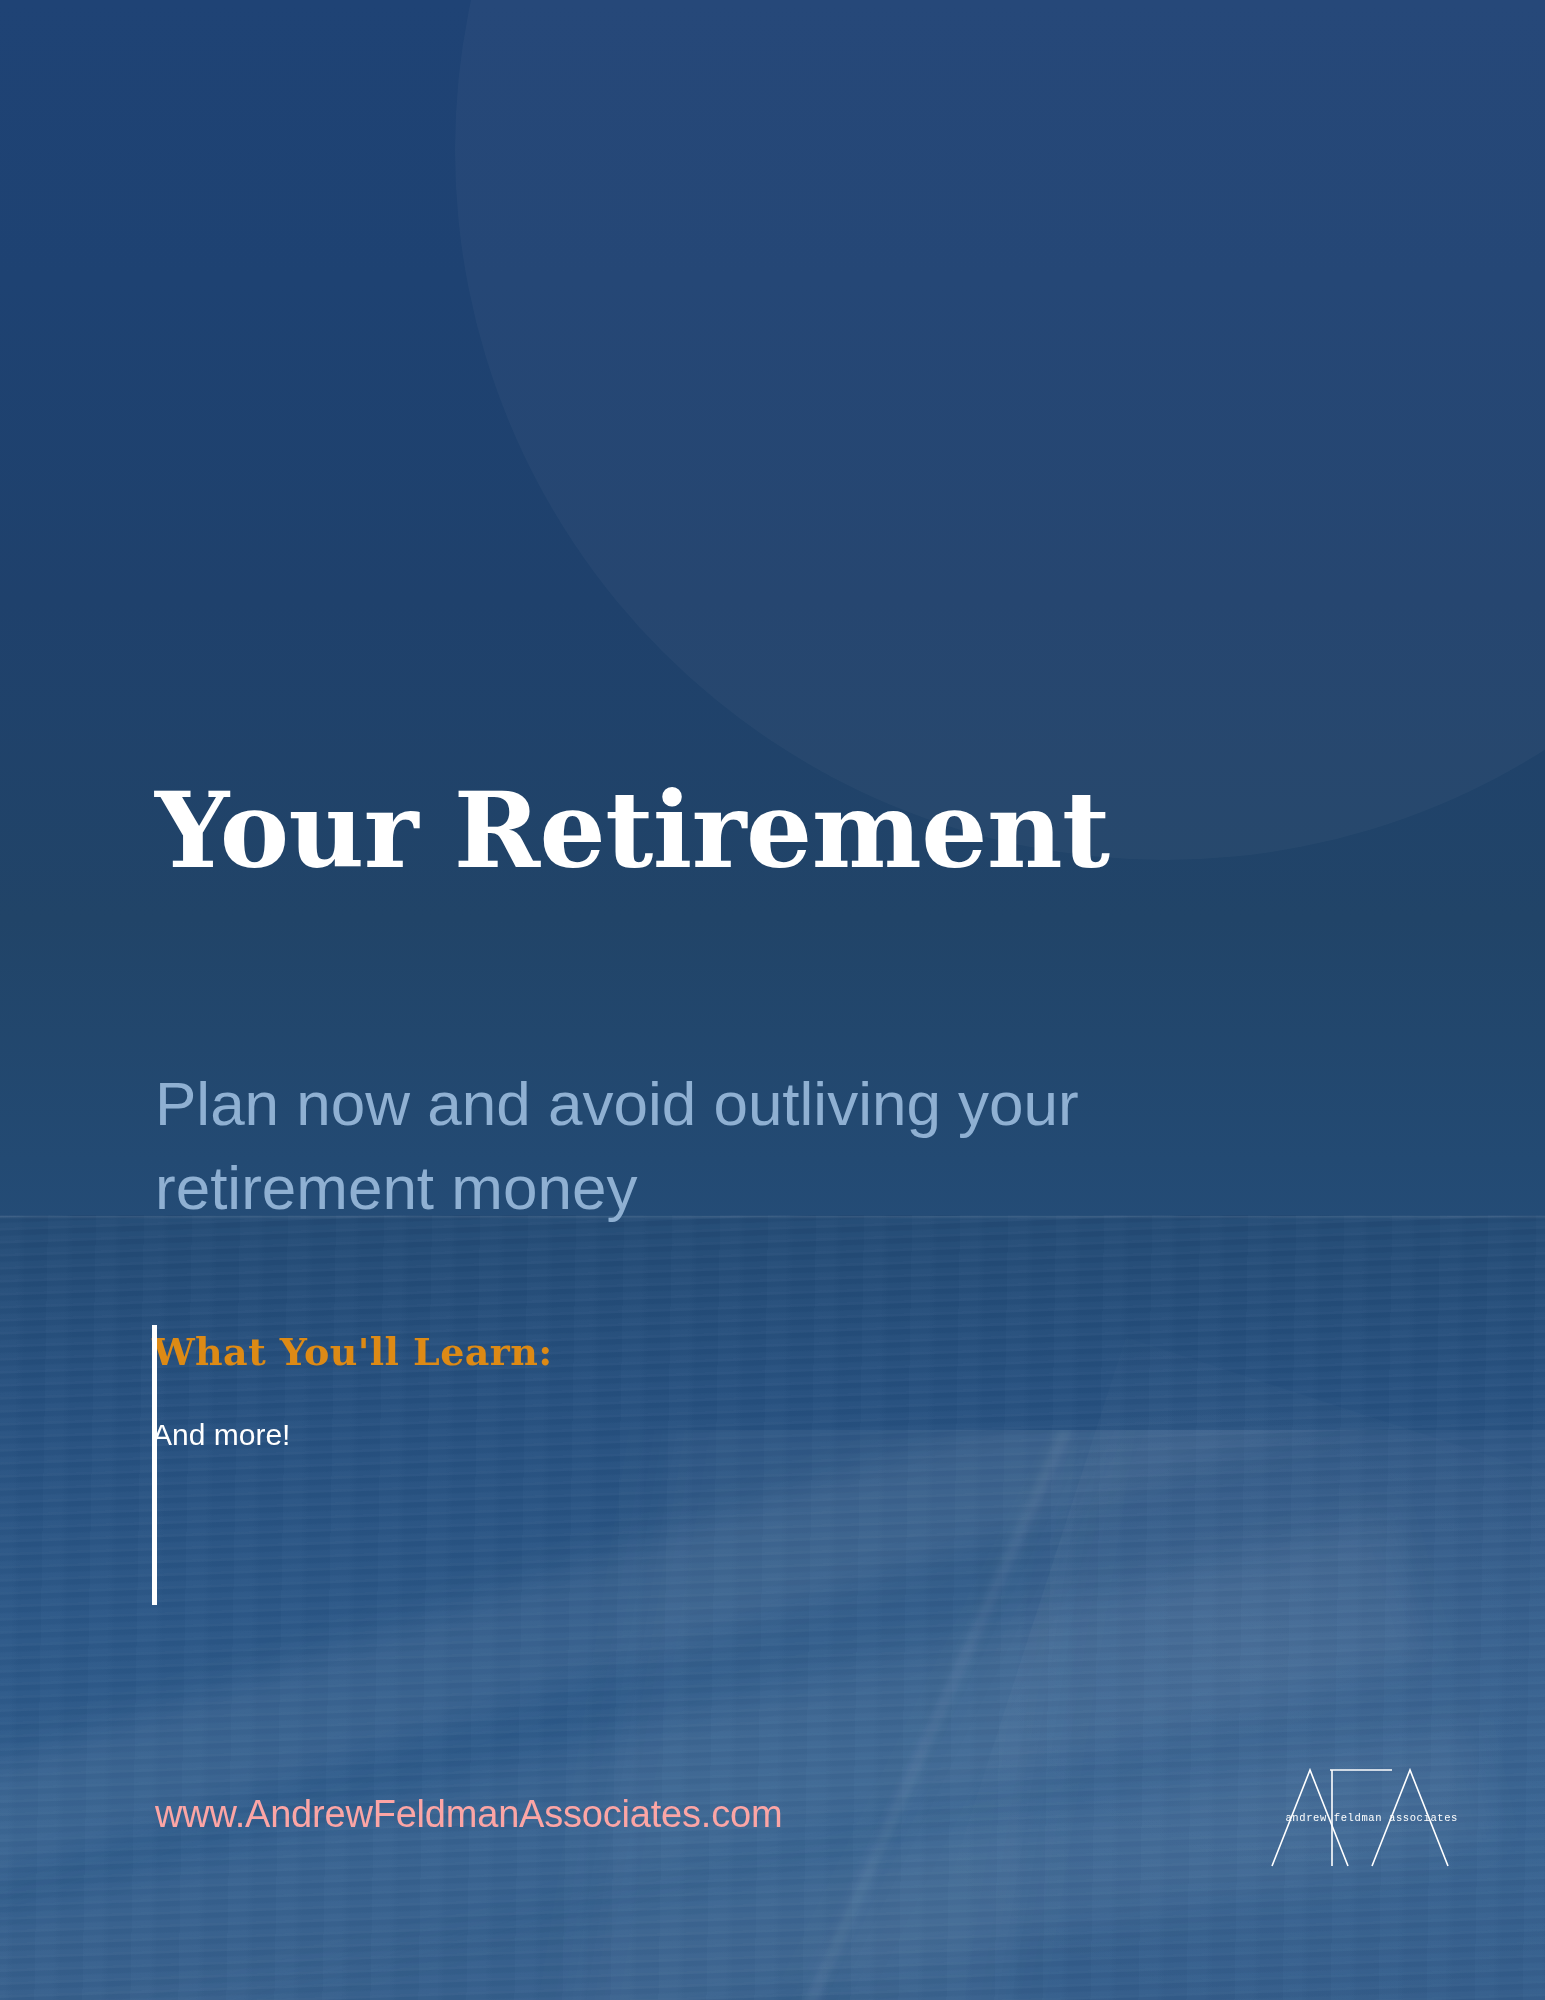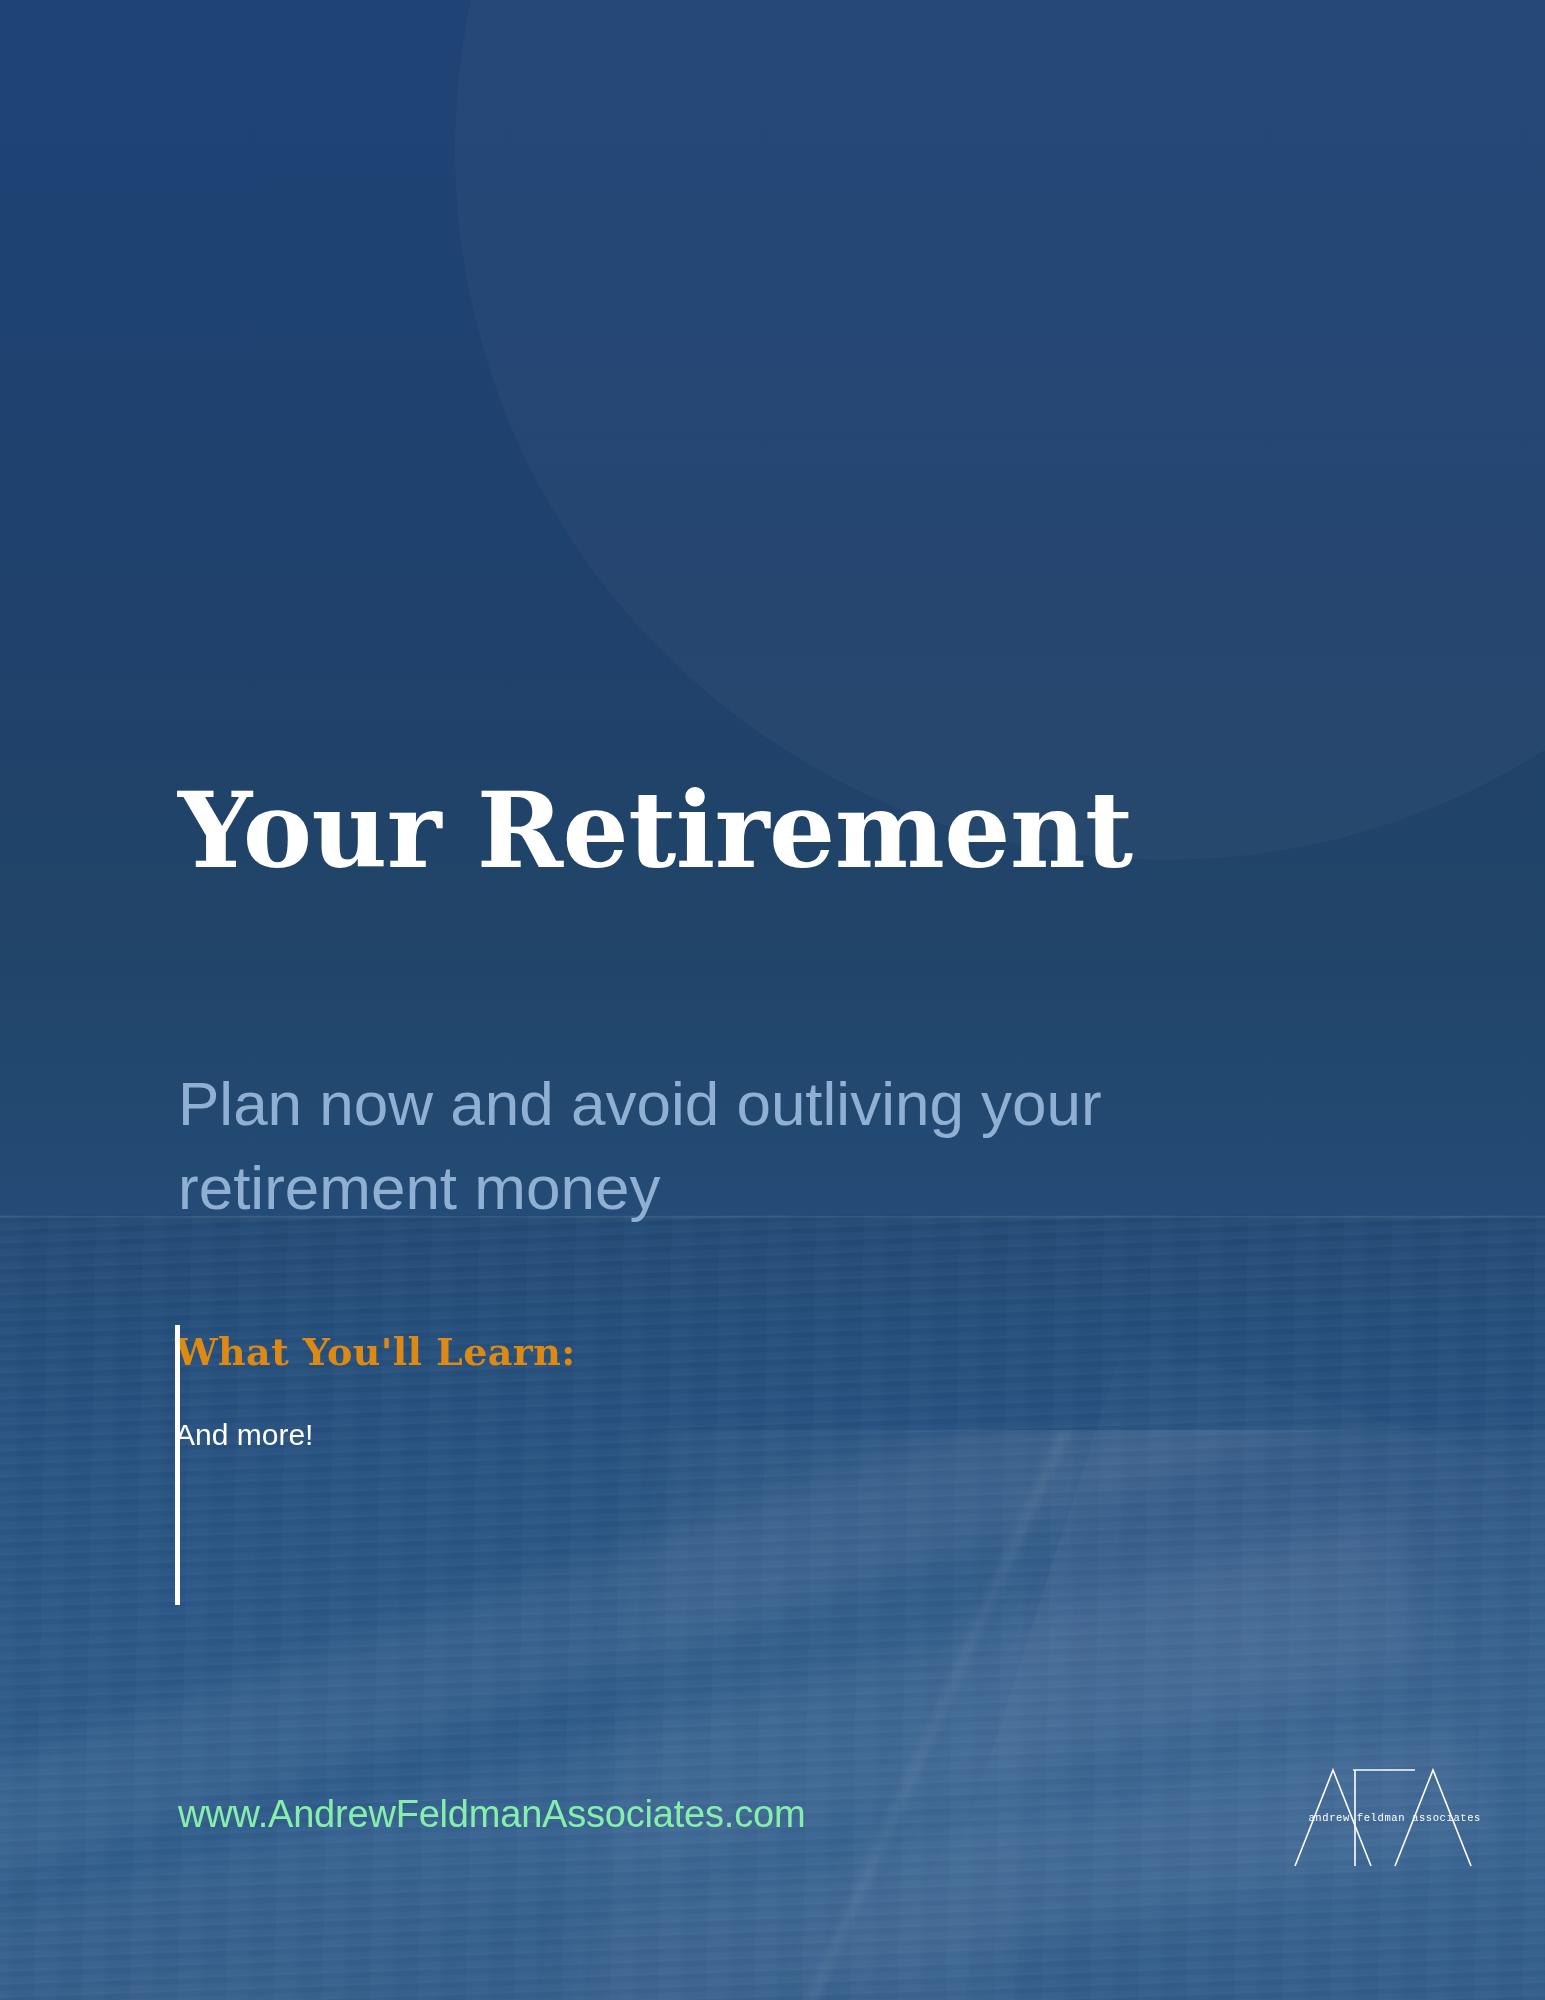--- a/index.html
+++ b/index.html
@@ -100,21 +100,20 @@
     left: 1010px; top: 1430px;
     width: 700px; height: 640px;
     background: radial-gradient(ellipse at 30% 40%, rgba(255,255,255,0.055), rgba(255,255,255,0) 68%);
     transform: rotate(18deg);
   }
 
   
   .content {
     position: absolute;
     inset: 0;
-    margin-left: 23px;
   }
 
   .title {
     position: absolute;
     left: 155px;
     top: 700px;
     width: 1070px;
     color: #ffffff;
     font-family: "DejaVu Serif", "Liberation Serif", serif;
     font-weight: 700;
@@ -175,21 +174,21 @@
     color: #ffffff;
     font-family: "Liberation Sans", sans-serif;
     font-size: 30px;
     line-height: 1.2;
   }
 
   .site-url {
     position: absolute;
     left: 155px;
     top: 1795px;
-    color: #86efac;
+    color: #fca5a5;
     font-family: "Liberation Sans", sans-serif;
     font-size: 38px;
     line-height: 1;
     letter-spacing: -0.2px;
   }
 
   
   .logo {
     position: absolute;
     left: 1262px;

